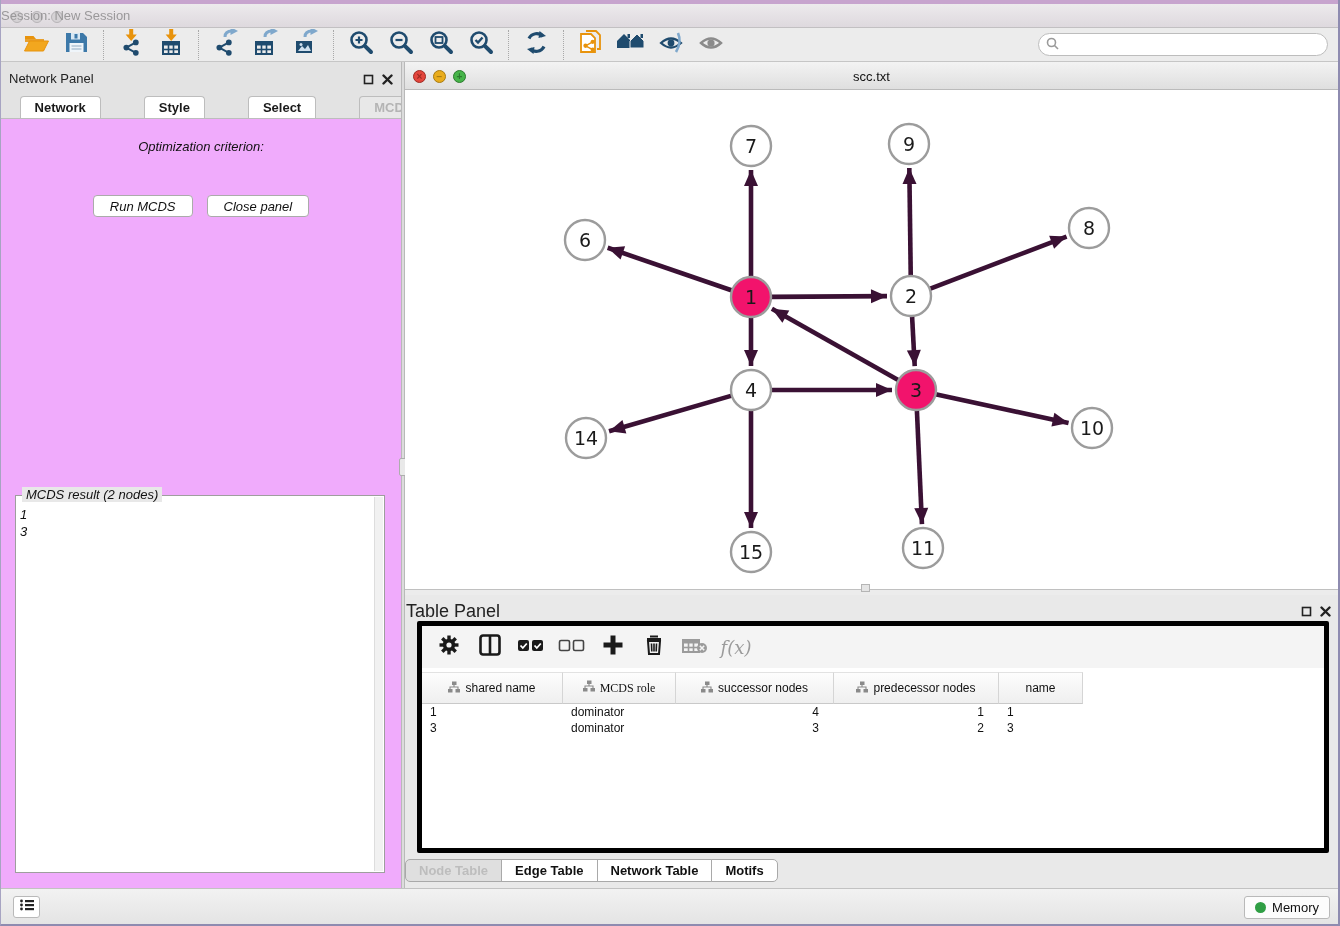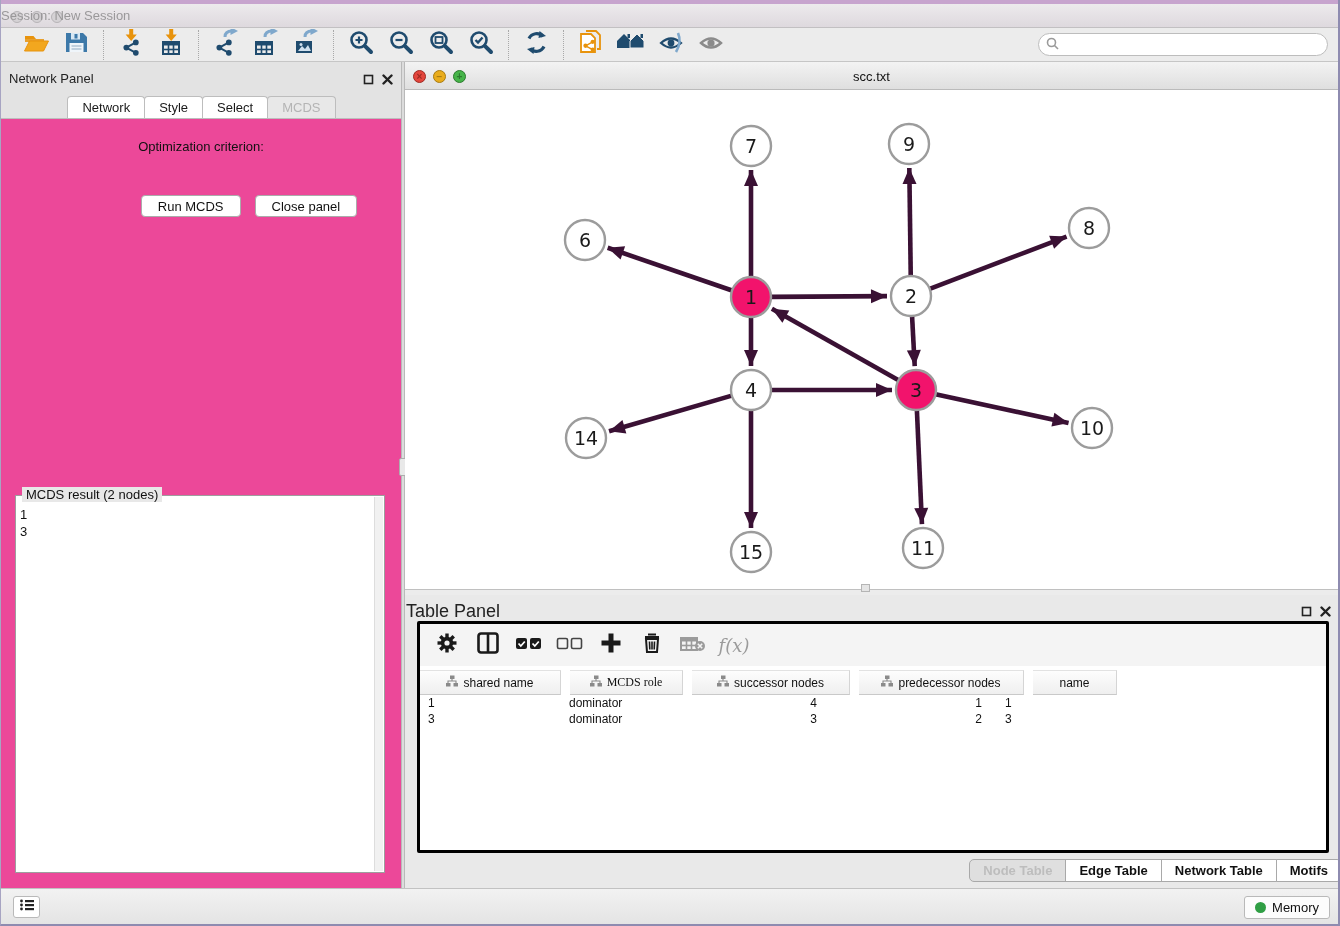--- a/index.html
+++ b/index.html
@@ -24,32 +24,32 @@
   .search-wrap { position:absolute; right:10px; top:5px; width:290px; height:23px; background:#FFF;
                  border:1px solid #BDBDBD; border-radius:12px; display:flex; align-items:center; padding-left:7px; }
   .search-wrap input { border:none; outline:none; flex:1; font-size:12px; background:transparent; margin-left:4px; }
 
   
   .control-panel { position:absolute; left:0; top:62px; width:400px; height:828px; background:#E3E3E3; }
   .cp-head { position:absolute; left:0; top:0; width:100%; height:30px; }
   .cp-title { position:absolute; left:8px; top:9px; font-size:13px; color:#222; }
   .panel-btns { position:absolute; right:8px; top:9px; display:flex; gap:8px; align-items:center; }
   .cp-tabs { position:absolute; left:0; top:34px; width:100%; display:flex; justify-content:center; }
-  .cp-tab { height:22px; padding:0 14px; font-size:13px; font-weight:normal; color:#1A1A1A; background:#FFF;
+  .cp-tab { height:22px; padding:0 14px; font-size:13px; font-weight:bold; color:#1A1A1A; background:#FFF;
             border:1px solid #BDBDBD; border-bottom:none; border-radius:4px 4px 0 0; margin-right:-1px;
-            display:flex; align-items:center; cursor:pointer; }
+            display:flex; align-items:center; cursor:pointer;margin-left:44px; }
   .cp-tab.active { background:#E8E8E8; color:#B4B4B4; }
-  .cp-content { position:absolute; left:0; top:56px; width:100%; bottom:0; background:#ec4899;
-                border-top:1px solid #BDBDBD; }
+  .cp-content { position:absolute; left:0; top:56px; width:100%; bottom:0; background:#f0abfc;
+                border-top:1px solid #BDBDBD;font-style:italic; }
   .opt-label { position:absolute; top:20px; width:100%; text-align:center; font-size:13px; color:#111; }
   .dropdown { position:absolute; left:44px; top:44px; width:310px; height:22px; background:#FFF;
               border:1px solid #ABABAB; border-radius:4px; font-size:13px; color:#111;
               display:flex; align-items:center; padding-left:9px; cursor:pointer; }
   .dd-arrows { position:absolute; right:6px; top:3px; }
-  .cp-buttons { position:absolute; top:76px; width:100%; display:flex; justify-content:center; gap:14px;margin-left:48px; }
+  .cp-buttons { position:absolute; top:76px; width:100%; display:flex; justify-content:center; gap:14px; }
   .btn { height:22px; padding:0 16px; background:#FFF; border:1px solid #ABABAB; border-radius:4px;
          font-size:13px; color:#111; display:flex; align-items:center; cursor:pointer; }
   .result-box { position:absolute; left:14px; top:376px; width:370px; height:378px;
                 border:1px solid #9E9E9E; background:#FFF; }
   .result-legend { position:absolute; left:6px; top:-9px; background:#E8E8E8; padding:0 4px;
                    font-size:13px; color:#111; }
   .result-list { position:absolute; inset:10px 10px 2px 4px; font-size:13px; color:#111; line-height:17px; }
   .result-scroll { position:absolute; right:1px; top:1px; width:9px; bottom:1px; background:#F1F1F1;
                    border-left:1px solid #DDD; }
 
@@ -69,33 +69,33 @@
   .net-lights { position:absolute; left:8px; top:8px; display:flex; gap:7px; }
   .nlight { width:13px; height:13px; border-radius:50%; font-size:10px; font-weight:bold; line-height:12px;
             text-align:center; cursor:pointer; }
   .net-title { position:absolute; top:7px; width:100%; text-align:center; font-size:13px; color:#111; }
   .net-canvas { position:absolute; left:0; top:28px; width:933px; height:498px; background:#FFF; }
 
   
   .table-panel { position:absolute; left:404px; top:595px; width:936px; height:295px; background:#E9E9E9; }
   .tp-title { position:absolute; left:1px; top:6px; font-size:18px; color:#222; }
   .tp-card { position:absolute; left:12px; top:26px; width:912px; height:232px; background:#FFF;
-             border:3px solid #000000; border-radius:2px; }
+             border:5px solid #000000; border-radius:2px; }
   .tp-toolbar { position:absolute; left:0; top:0; width:100%; height:42px; background:#F4F4F4;
                 display:flex; align-items:center; gap:15px; padding-left:14px; }
   .tp-tbtn { width:26px; height:26px; display:flex; align-items:center; justify-content:center; cursor:pointer; }
   .tp-table { position:absolute; left:0; top:46px; width:100%; bottom:0; overflow:hidden; }
-  .thead { display:flex; height:25px;gap:9px; }
+  .thead { display:flex; height:32px; }
   .th { background:linear-gradient(#FDFDFD,#EFEFEF); border-right:1px solid #D5D5D5; border-bottom:1px solid #C9C9C9;
         border-top:1px solid #E2E2E2; font-size:12px; color:#111; display:flex; align-items:center;
         justify-content:center; gap:5px; cursor:pointer; }
   .trow { display:flex; height:16px; }
   .td { font-size:12px; color:#111; padding:1px 4px 0 8px; white-space:nowrap; }
   .td.right { text-align:right; padding-right:15px; }
-  .tp-tabs { position:absolute; bottom:8px; width:100%; display:flex; justify-content:flex-end;margin-top:12px; }
+  .tp-tabs { position:absolute; bottom:8px; width:100%; display:flex; justify-content:flex-start;margin-top:12px; }
   .tp-tab { height:23px; padding:0 13px; background:#FFF; border:1px solid #A9A9A9; margin-right:-1px;
             font-size:13px; font-weight:bold; color:#111; display:flex; align-items:center; cursor:pointer; }
   .tp-tab:first-child { border-radius:5px 0 0 5px; }
   .tp-tab:last-child { border-radius:0 5px 5px 0; }
   .tp-tab.active { background:#DFDFDF; color:#BDBDBD; }
 
   
   .statusbar { position:absolute; left:0; bottom:0; width:100%; height:36px;
                background:linear-gradient(#F2F2F2,#E4E4E4); border-top:1px solid #C2C2C2; }
   .status-list-btn { position:absolute; left:12px; top:7px; width:27px; height:22px; background:#FFF;

